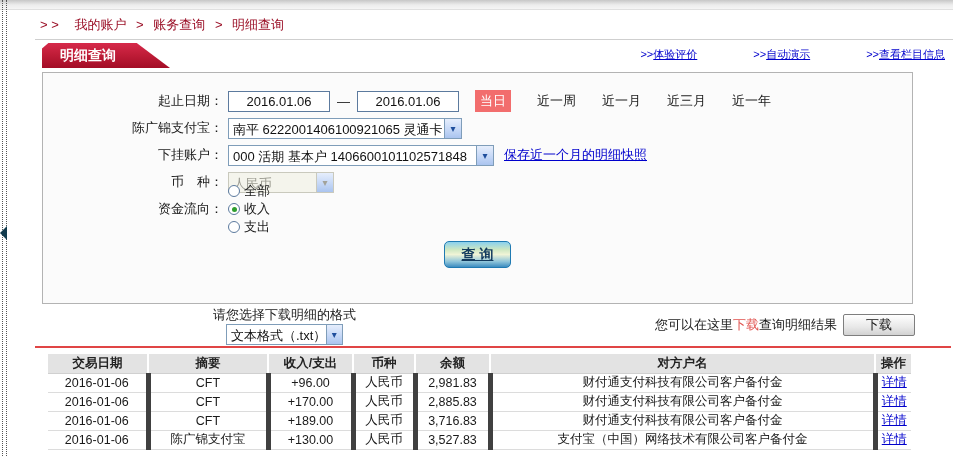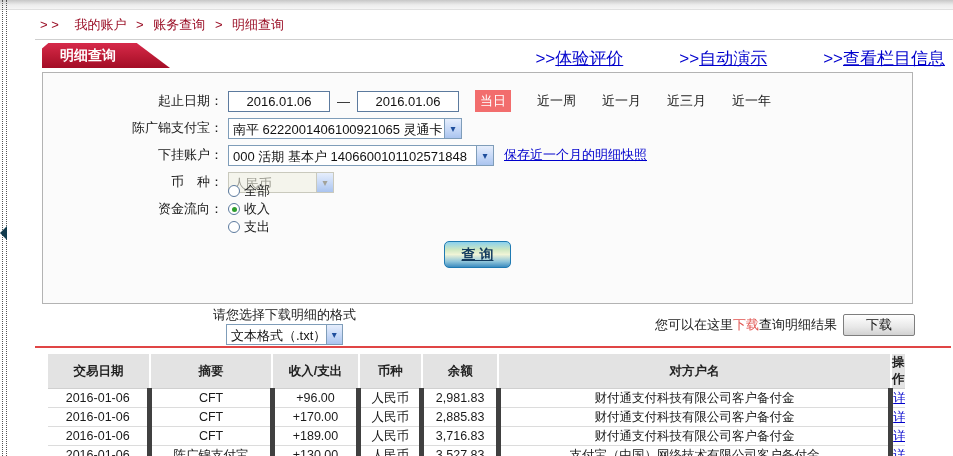--- a/index.html
+++ b/index.html
@@ -18,21 +18,21 @@
   .bc-sep { margin:0 6px; }
   .bc-rule { margin:5px 0 0 35px; border-top:1px solid #cfcfcf; }
 
   .main { position:relative; margin-left:35px; width:916px; }
 
   .tab-row { position:relative; height:27px; margin-top:3px; }
   .tab { position:absolute; left:7px; top:0; width:128px; height:25px;
     background:linear-gradient(180deg,#d6294a 0%,#c01d38 45%,#a30d26 100%);
     clip-path:polygon(0% 100%, 0% 22%, 5% 0%, 74% 0%, 100% 100%);
     color:#fff; font-weight:bold; font-size:14px; line-height:25px; padding-left:18px; cursor:pointer; }
-  .header-links { position:absolute; right:6px; top:4px; display:flex; gap:56px; font-size:17px; }
+  .header-links { position:absolute; right:6px; top:4px; display:flex; gap:56px; font-size:11px; }
   .hlink { color:#0000cc; text-decoration:none; white-space:nowrap; }
   .hlink .lbl { text-decoration:underline; }
 
   .form-panel { margin-top:2px; margin-left:7px; width:871px; height:232px;
     border:1px solid #b3b3b3; background:#fbfbfb; padding-top:17px; }
   .frow { display:flex; align-items:center; height:22px; margin-bottom:5px; font-size:13px; color:#1a1a1a; }
   .flabel { width:185px; text-align:right; padding-right:5px; white-space:pre; }
 
   .date-input { width:102px; height:21px; border:1px solid #5c7a9e; background:#fff;
     text-align:center; font-size:13px; font-family:"Liberation Sans",sans-serif; color:#111; }
@@ -78,21 +78,21 @@
   .detail-table { margin:6px 0 0 13px; width:857px; border-collapse:collapse; font-size:12.5px; table-layout:fixed; }
   .detail-table th { background:#e3e3e3; color:#222; font-weight:bold; height:19px;
     border-right:2px solid #fff; border-bottom:1px solid #d0d0d0; }
   .detail-table th:last-child { border-right:none; }
   .detail-table td { height:19px; text-align:center; color:#1a1a1a;
     border-bottom:1px solid #dcdcdc; border-right:5px solid #404040; background:#fff; white-space:nowrap; overflow:hidden; }
   .detail-table td:last-child { border-right:none; }
   .amount { color:#cc0000; }
   .detail-link { color:#0000cc; text-decoration:underline; cursor:pointer; }
   .col-date{width:100px}.col-sum{width:120px}.col-amt{width:85px}.col-cur{width:62px}
-  .col-bal{width:75px}.col-cp{width:385px}.col-op{width:14px}
+  .col-bal{width:75px}.col-cp{width:385px}.col-op{width:36px}
 </style>
 </head>
 <body>
 
 <div class="page">
   <div class="left-dots"></div>
   <div class="collapse-arrow"></div>
   <div class="top-strip"></div>
 
   <div class="breadcrumb">

